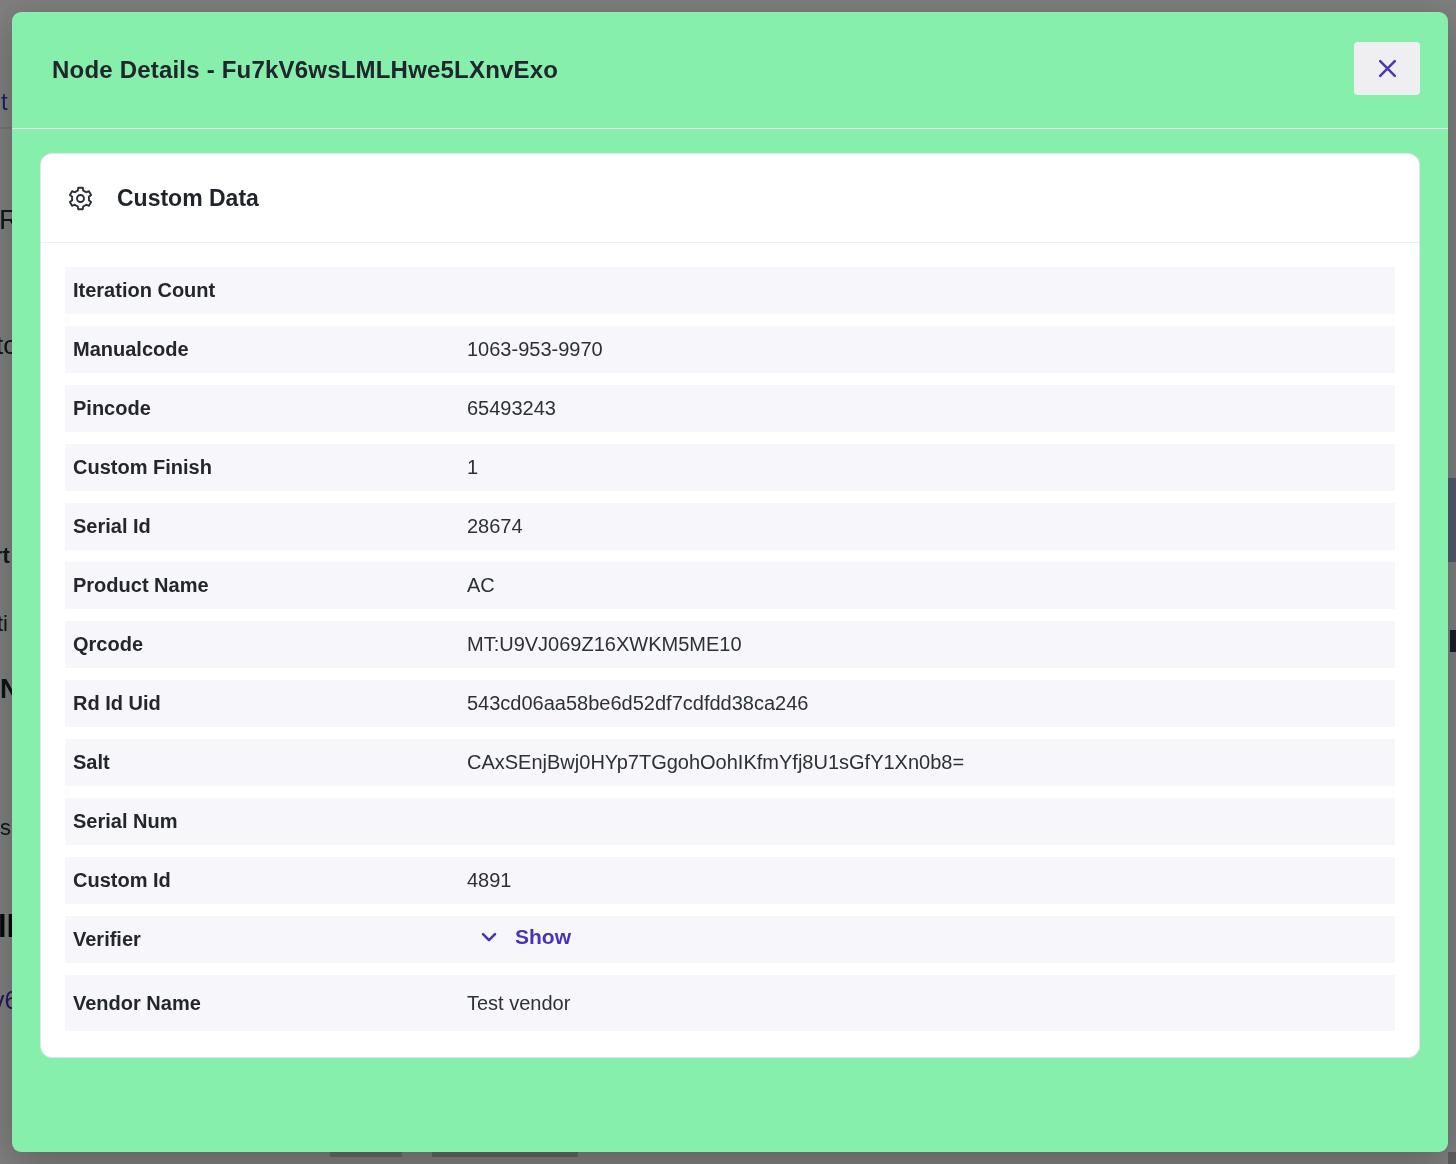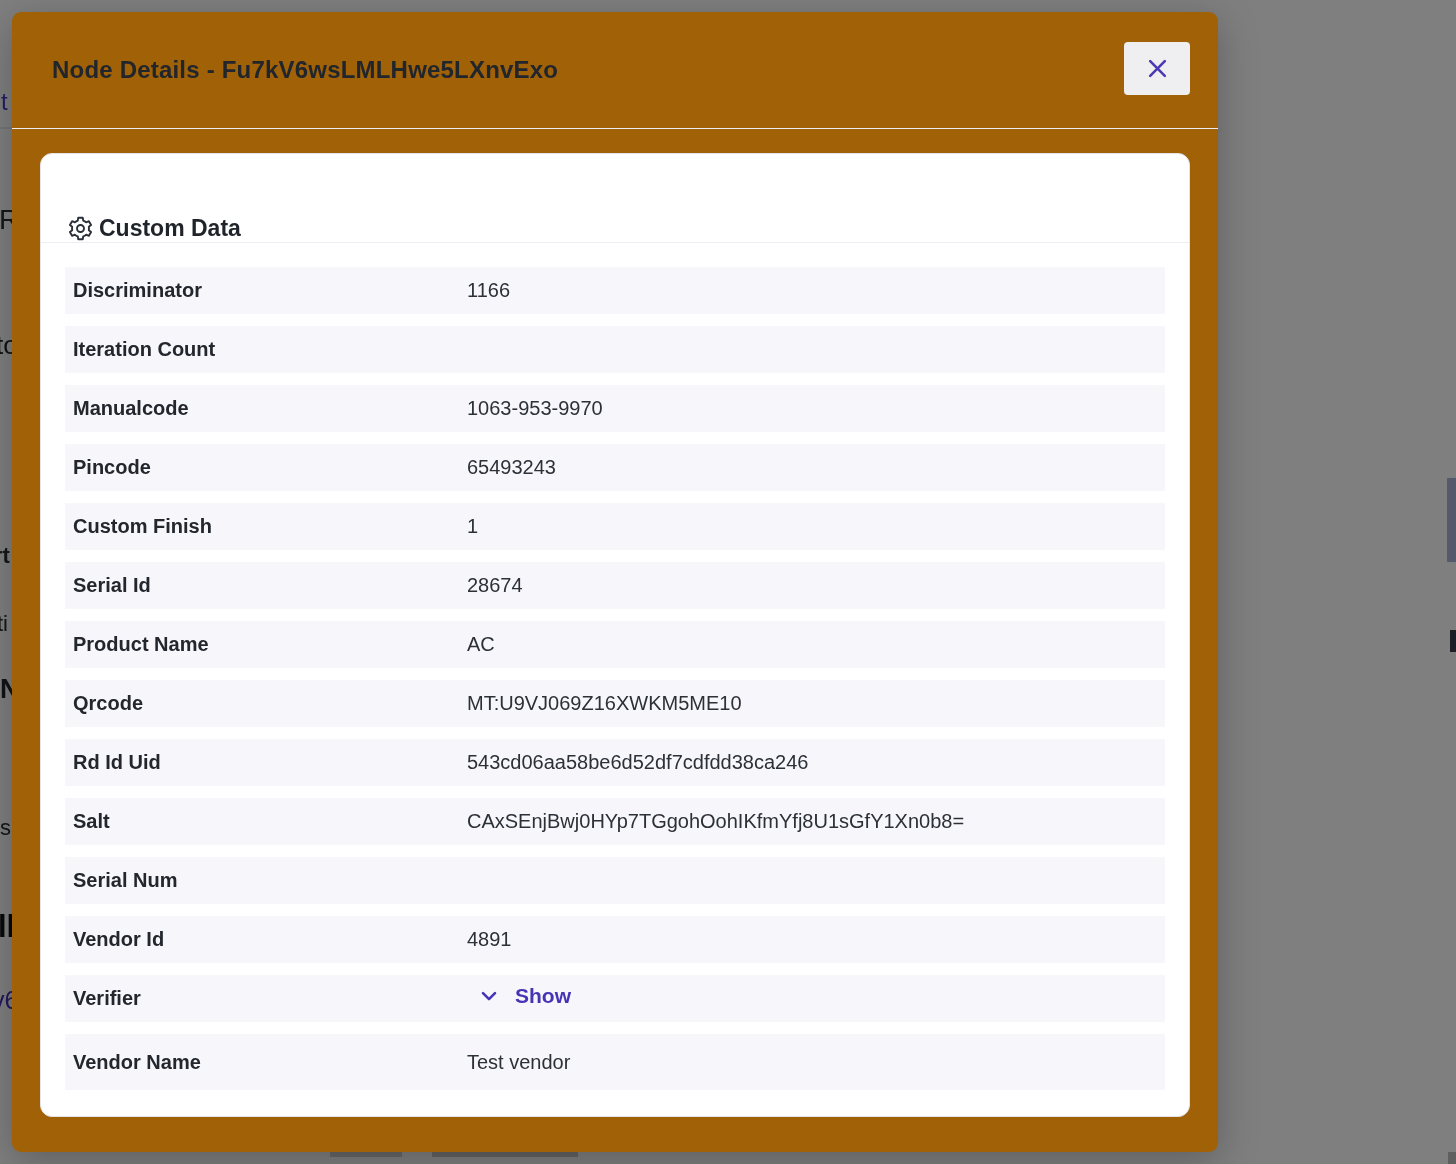--- a/index.html
+++ b/index.html
@@ -22,33 +22,33 @@
   .bg-block-right{position:absolute;top:478px;right:0;width:9px;height:84px;background:#a9b4d8;}
   .bg-frag-right{position:absolute;top:630px;right:0;width:6px;height:22px;background:#3a3f4a;}
   .bg-seg-1{position:absolute;top:1152px;left:330px;width:72px;height:5px;background:#d0d0d0;}
   .bg-seg-2{position:absolute;top:1152px;left:432px;width:146px;height:5px;background:#c9c9c9;}
   .bg-seg-3{position:absolute;top:1152px;right:0px;width:8px;height:12px;background:#bfbfbf;}
 
   
   .overlay{position:absolute;inset:0;background:rgba(0,0,0,0.5);z-index:1;}
 
   
-  .modal{position:absolute;left:12px;top:12px;width:1206px;height:1140px;z-index:2;
-         background:#a16207;border-radius:9px;box-shadow:0 10px 40px rgba(0,0,0,.25);}
+  .modal{position:absolute;left:12px;top:12px;width:1436px;height:1140px;z-index:2;
+         background:#86efac;border-radius:9px;box-shadow:0 10px 40px rgba(0,0,0,.25);}
   .modal-header{position:relative;height:116px;border-bottom:1px solid #ecedf3;}
   .modal-title{position:absolute;left:40px;top:50%;transform:translateY(-50%);
                margin:0;font-size:24px;font-weight:700;color:#21252c;letter-spacing:.2px;}
   .close-btn{position:absolute;right:28px;top:30px;width:66px;height:53px;
              background:#efeff1;border:none;border-radius:4px;cursor:pointer;
              display:flex;align-items:center;justify-content:center;padding:0;}
   .close-btn svg{width:27px;height:27px;display:block;}
 
   
   .card{margin:24px 28px 0 28px;border:1px solid #e3e4ea;border-radius:12px;background:#fff;overflow:hidden;}
-  .card-header{display:flex;align-items:flex-end;height:88px;padding-left:26px;gap:5px;
+  .card-header{display:flex;align-items:center;height:88px;padding-left:26px;gap:23px;
                border-bottom:1px solid #edeef4;}
   .card-header svg{width:27px;height:27px;display:block;}
   .card-title{margin:0;font-size:23px;font-weight:700;color:#1f232a;}
 
   .rows{padding:24px 24px 26px 24px;}
   .row{display:flex;align-items:center;height:47px;background:#f7f7fb;margin-bottom:12px;
        padding-left:8px;box-sizing:border-box;}
   .row:last-child{margin-bottom:0;height:56px;}
   .row-label{flex:0 0 394px;font-size:20px;font-weight:700;color:#23262d;}
   .row-value{flex:1;font-size:20px;font-weight:400;color:#2c3037;}
@@ -97,24 +97,20 @@
     <div class="card">
       <div class="card-header">
         <svg viewBox="0 0 24 24" fill="none" stroke="#2b3038" stroke-width="1.7" stroke-linejoin="round" stroke-linecap="round">
           <circle cx="12" cy="12" r="3.1"></circle>
           <path d="M19.4 13.5a7.9 7.9 0 0 0 0-3l2.02-1.58-1.98-3.43-2.42.97a7.9 7.9 0 0 0-2.6-1.5L14 2.4h-4l-.42 2.56a7.9 7.9 0 0 0-2.6 1.5l-2.42-.97-1.98 3.43L4.6 10.5a7.9 7.9 0 0 0 0 3l-2.02 1.58 1.98 3.43 2.42-.97a7.9 7.9 0 0 0 2.6 1.5L10 21.6h4l.42-2.56a7.9 7.9 0 0 0 2.6-1.5l2.42.97 1.98-3.43z"></path>
         </svg>
         <h2 class="card-title">Custom Data</h2>
       </div>
       <div class="rows" id="rows">
           <div class="row">
-            <div class="row-label">Discriminator</div>
-            <div class="row-value">1166</div>
-          </div>
-          <div class="row">
             <div class="row-label">Iteration Count</div>
           </div>
           <div class="row">
             <div class="row-label">Manualcode</div>
             <div class="row-value">1063-953-9970</div>
           </div>
           <div class="row">
             <div class="row-label">Pincode</div>
             <div class="row-value">65493243</div>
           </div>
@@ -139,21 +135,21 @@
             <div class="row-value">543cd06aa58be6d52df7cdfdd38ca246</div>
           </div>
           <div class="row">
             <div class="row-label">Salt</div>
             <div class="row-value">CAxSEnjBwj0HYp7TGgohOohIKfmYfj8U1sGfY1Xn0b8=</div>
           </div>
           <div class="row">
             <div class="row-label">Serial Num</div>
           </div>
           <div class="row">
-            <div class="row-label">Vendor Id</div>
+            <div class="row-label">Custom Id</div>
             <div class="row-value">4891</div>
           </div>
           <div class="row">
             <div class="row-label">Verifier</div>
             <div class="row-value"><span class="show-toggle">
                 <svg class="chev" viewBox="0 0 24 24" fill="none" stroke="#4733b5" stroke-width="2.6" stroke-linecap="round" stroke-linejoin="round">
                   <path d="M6 9.2l6 6 6-6"></path>
                 </svg>
                 <span class="show-label">Show</span>
               </span></div>

